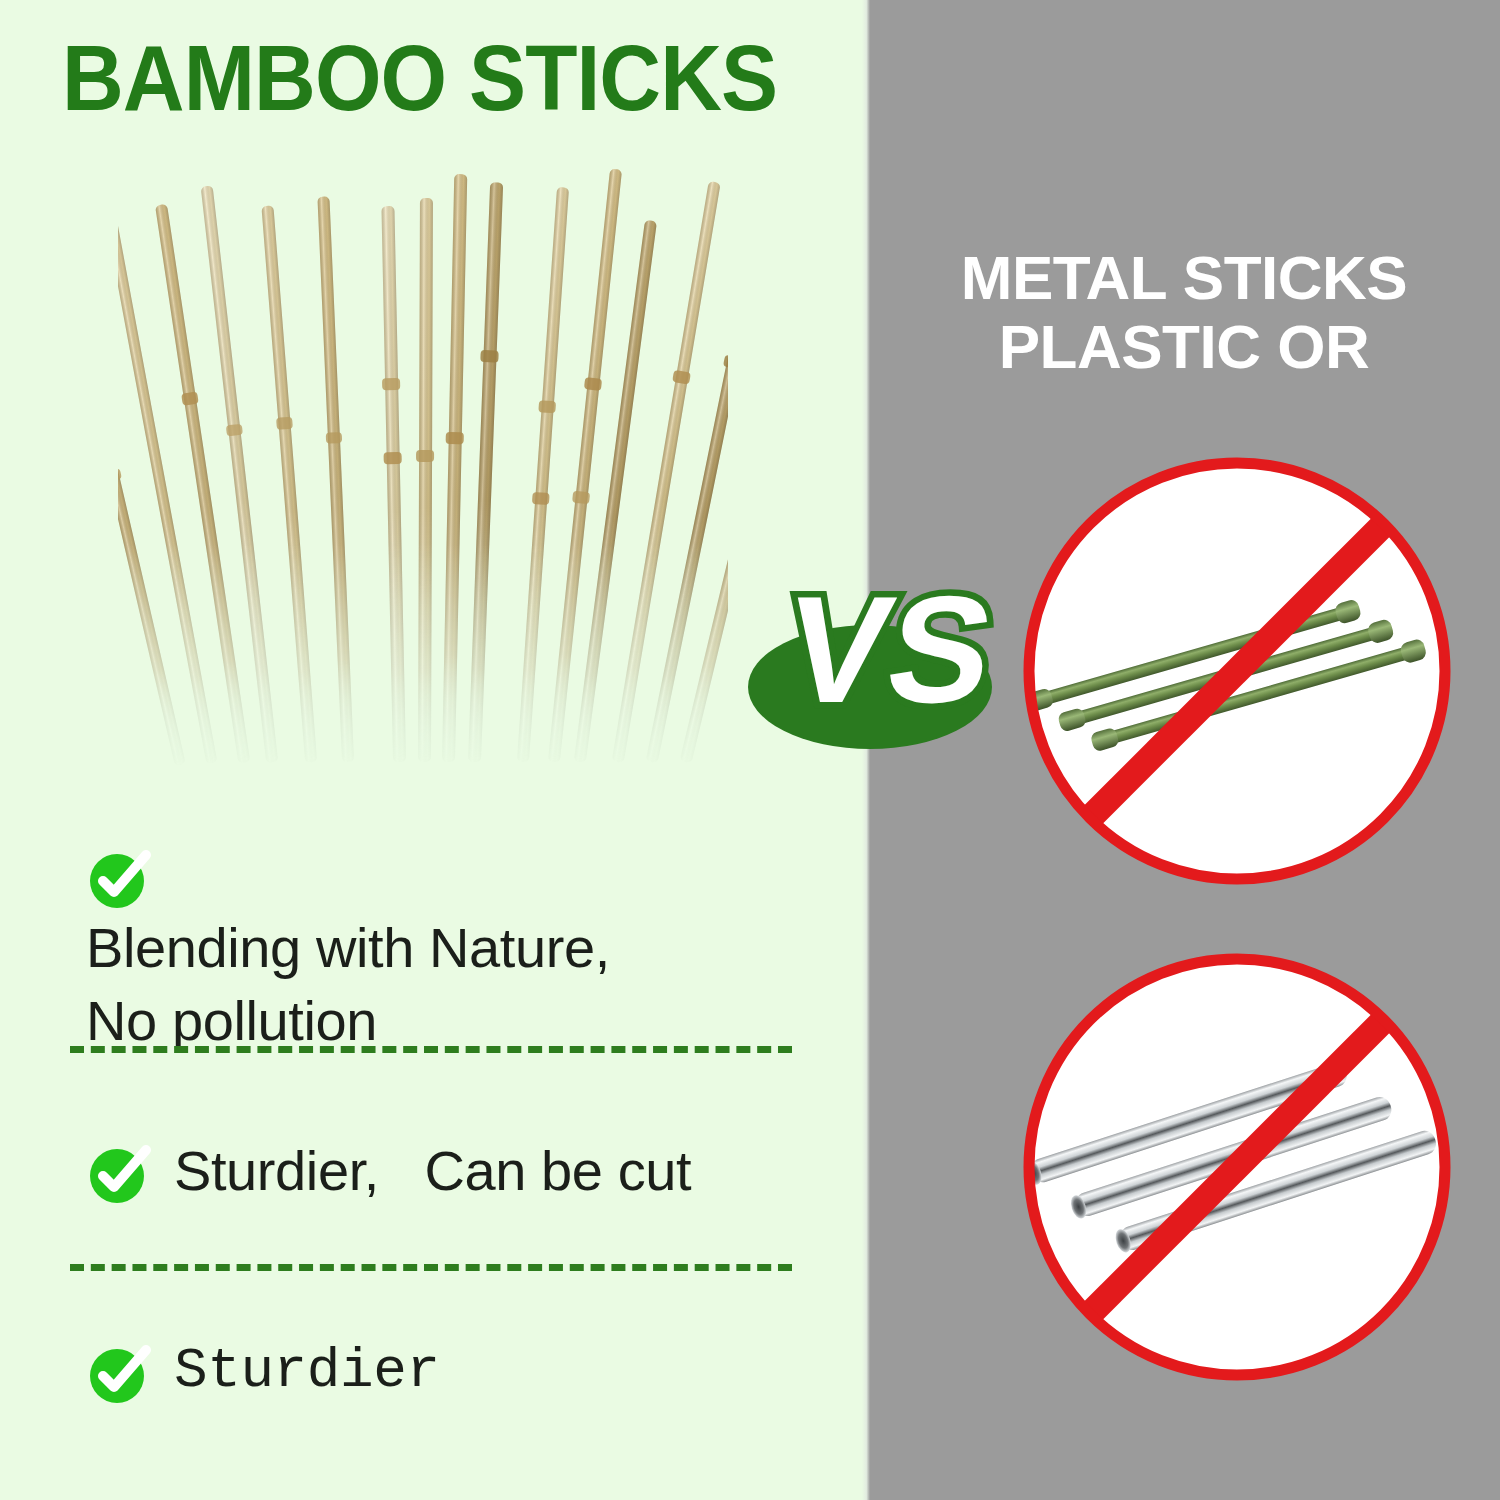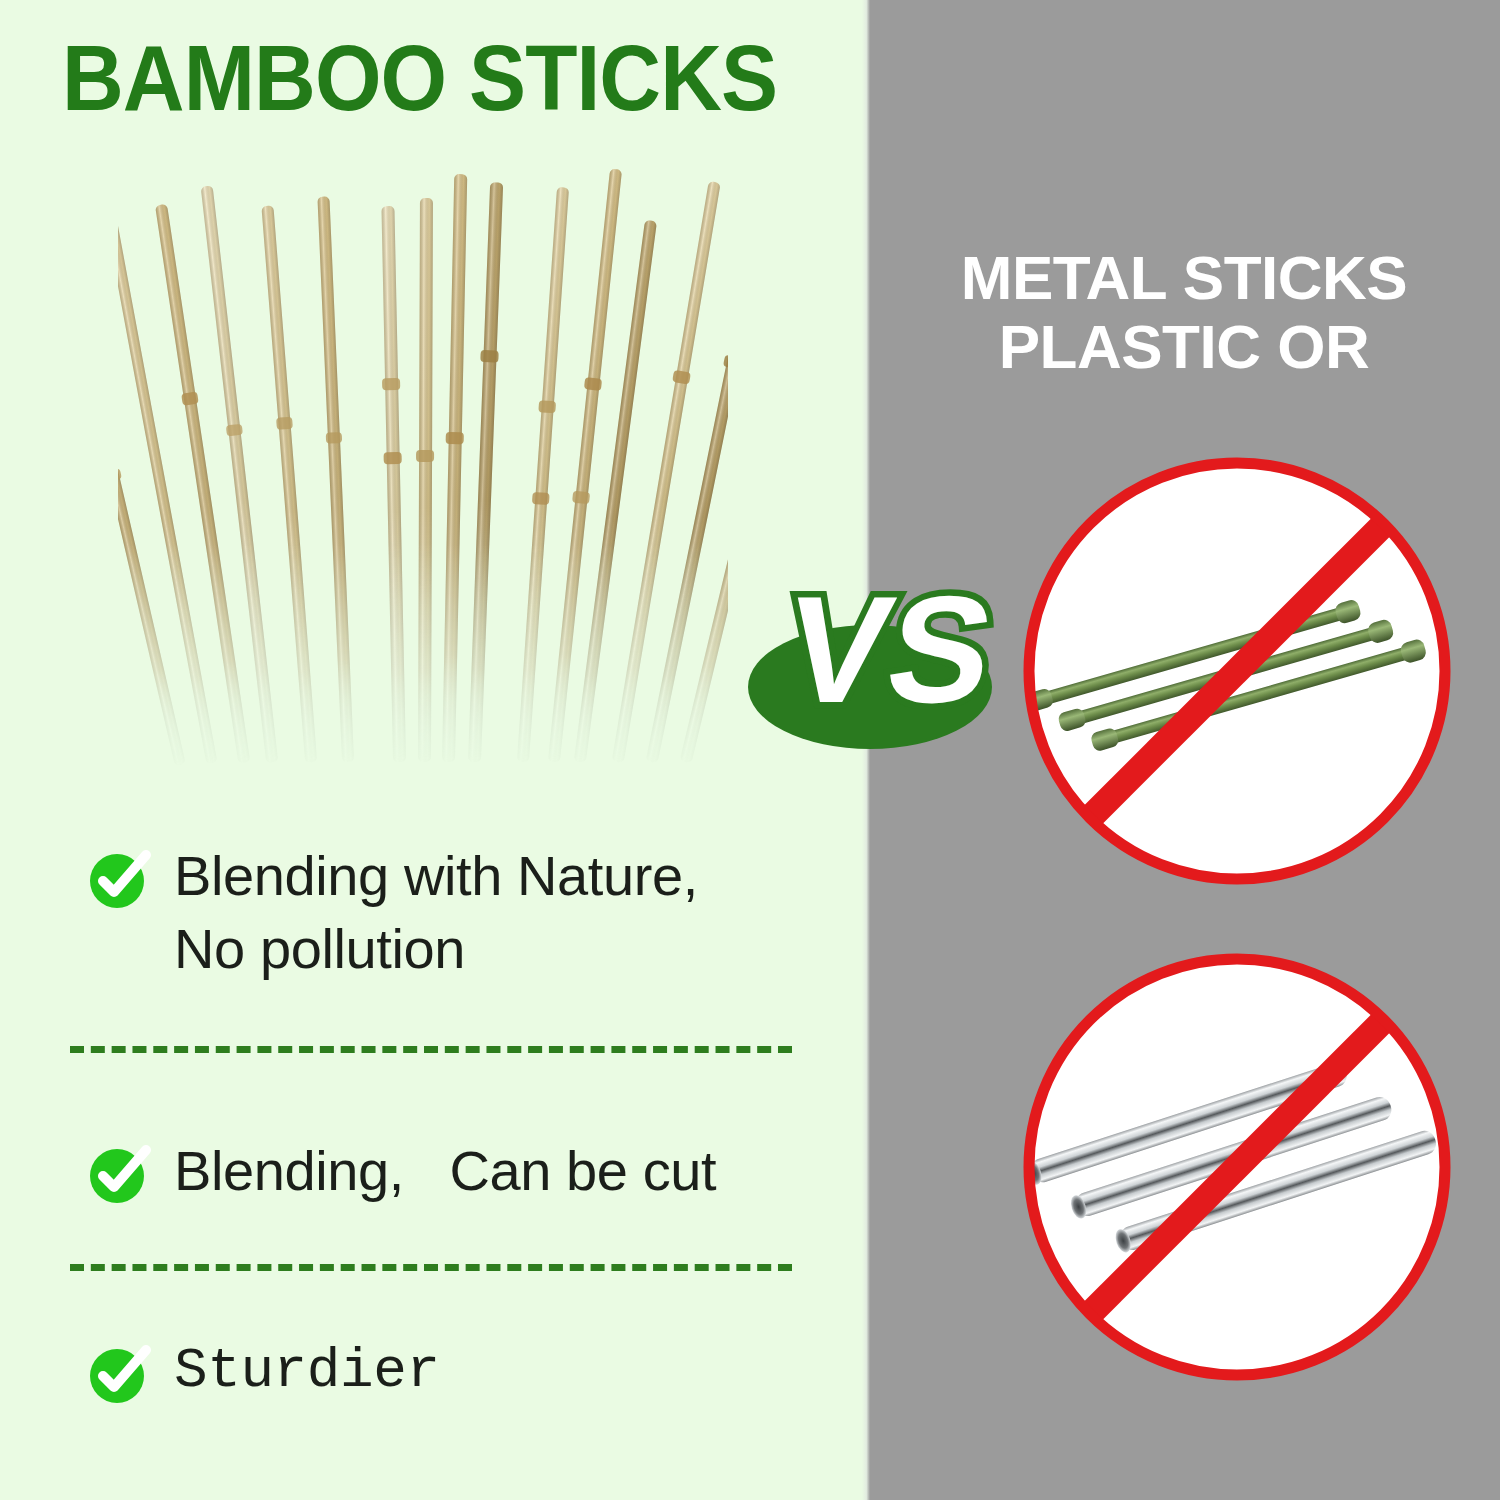--- a/index.html
+++ b/index.html
@@ -87,21 +87,21 @@
     width: 438px; height: 438px;
   }
 
   
   .feature {
     position: absolute;
     display: flex;
     align-items: flex-start;
     left: 86px;
   }
-  .feature-1 { top: 840px; }
+  .feature-1 { top: 840px; flex-direction: column; }
   .feature-2 { top: 1135px; }
   .feature-3 { top: 1335px; font-family: Liberation Mono, monospace; }
 
   .check-icon {
     flex: 0 0 auto;
     width: 66px; height: 66px;
     margin-right: 22px;
     margin-top: 6px;
   }
   .feature-text {
@@ -371,21 +371,21 @@
 No pollution</div>
   </div>
 
   <div class="divider divider-1"></div>
 
   <div class="feature feature-2">
     <svg class="check-icon" viewBox="0 0 66 66">
       <circle cx="31" cy="35" r="27" fill="#22c71c"></circle>
       <path d="M17 35 L28 46 L60 9" fill="none" stroke="#ffffff" stroke-width="10" stroke-linecap="round" stroke-linejoin="round"></path>
     </svg>
-    <div class="feature-text">Blending,   Can be cut</div>
+    <div class="feature-text">Sturdier,   Can be cut</div>
   </div>
 
   <div class="divider divider-2"></div>
 
   <div class="feature feature-3">
     <svg class="check-icon" viewBox="0 0 66 66">
       <circle cx="31" cy="35" r="27" fill="#22c71c"></circle>
       <path d="M17 35 L28 46 L60 9" fill="none" stroke="#ffffff" stroke-width="10" stroke-linecap="round" stroke-linejoin="round"></path>
     </svg>
     <div class="feature-text">Sturdier</div>

